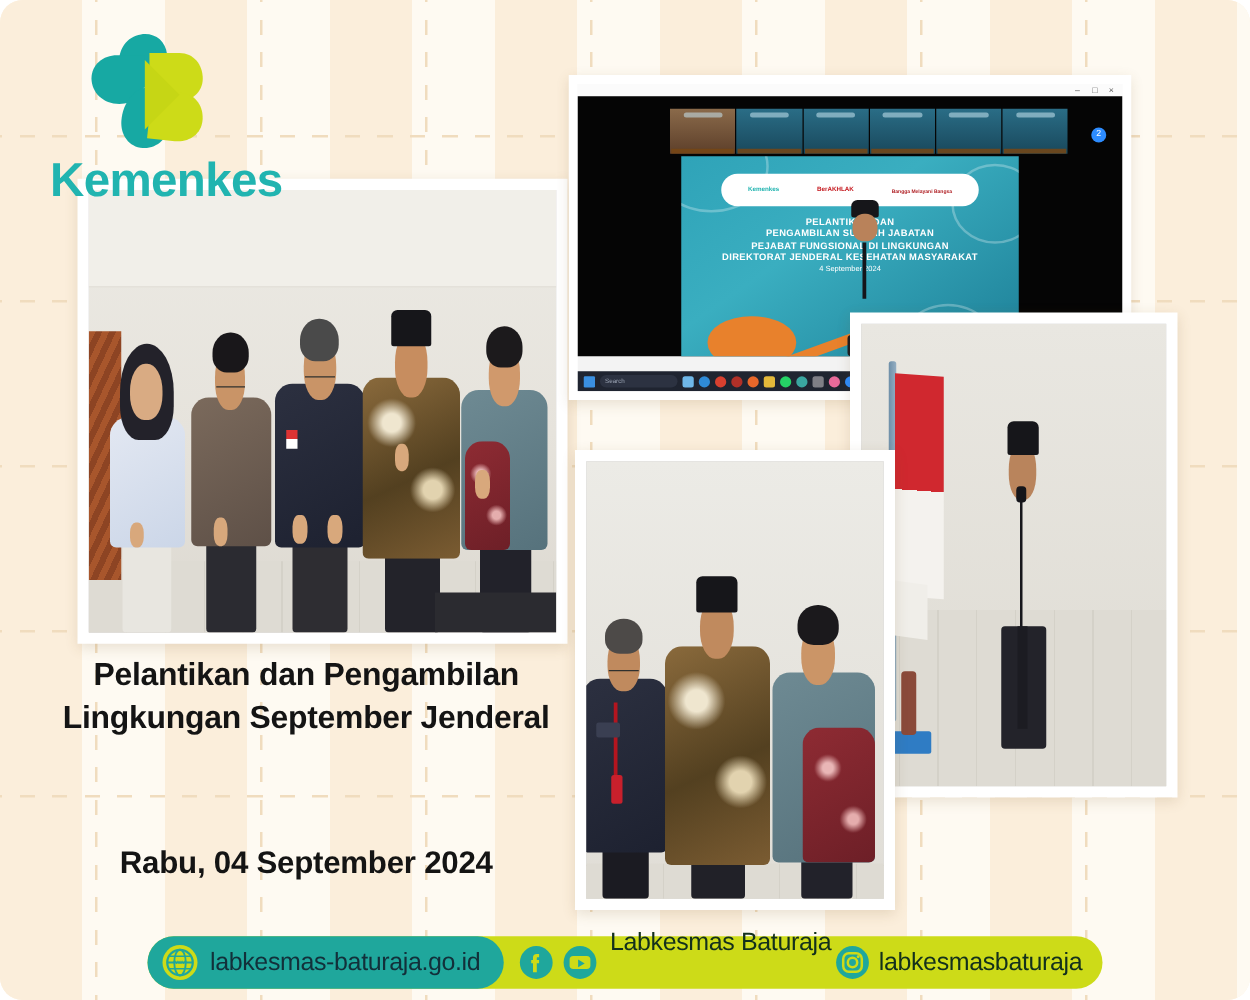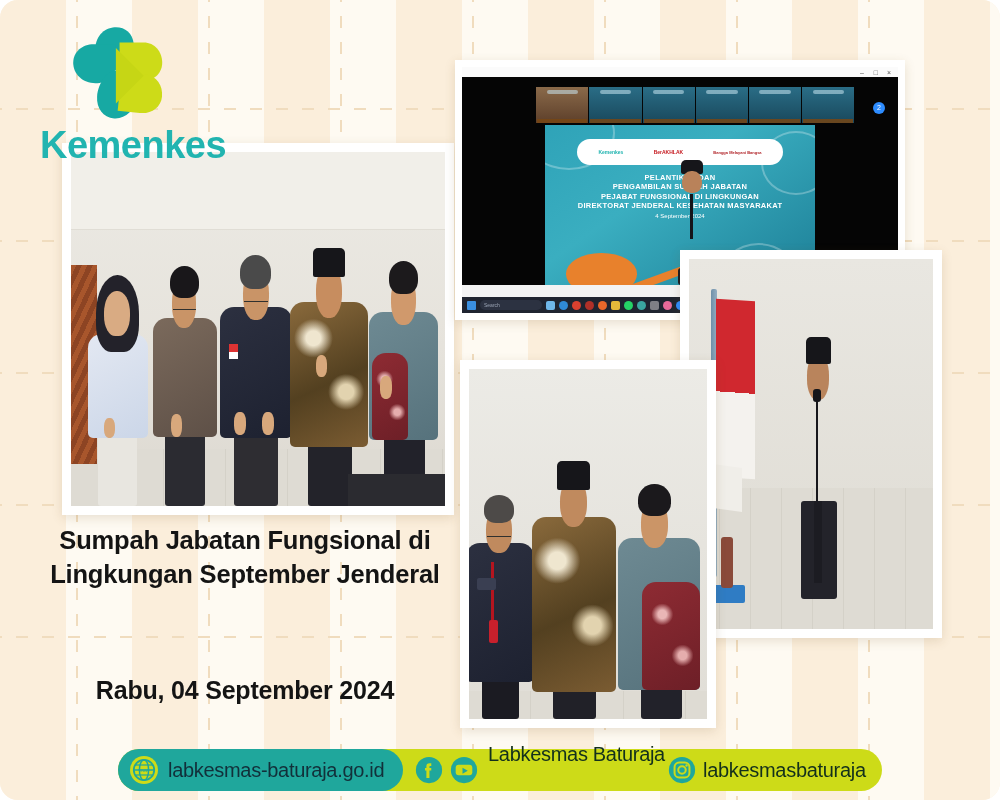--- a/index.html
+++ b/index.html
@@ -408,21 +408,21 @@
           <div class="torso shirt-teal" style="left:2%;bottom:12%;width:96%;height:62%;"></div>
           <div class="torso batik-red" style="left:30%;bottom:12%;width:68%;height:44%;"></div>
           <div class="head" style="left:28%;bottom:70%;width:32%;height:20%;background:#cb9567;"></div>
           <div class="hair" style="left:25%;bottom:83%;width:38%;height:13%;background:#1b191c;"></div>
         </div>
       </div>
     </div>
   </div>
 
   <div class="caption">
-    <span class="line">Sumpah Jabatan Fungsional di</span>
+    <span class="line">Pelantikan dan Pengambilan</span>
     <span class="line">Lingkungan September Jenderal</span>
   </div>
   <div class="caption-date">Rabu, 04 September 2024</div>
 
   <div class="footer">
     <div class="footer-yellow"></div>
     <div class="footer-teal"></div>
 
     <div class="globe-icon">
       <svg width="24" height="24" viewBox="0 0 24 24">

